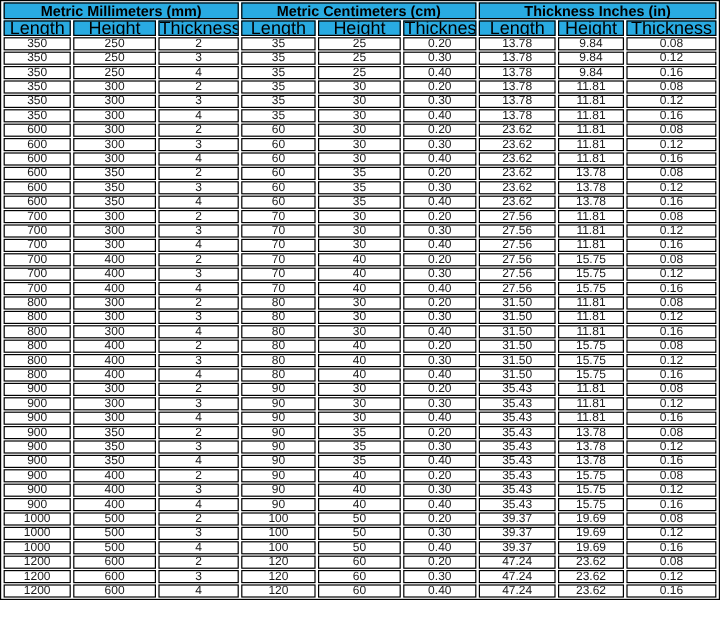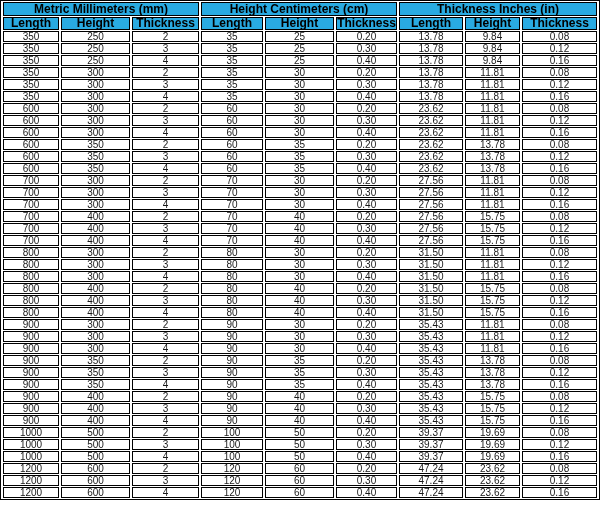--- a/index.html
+++ b/index.html
@@ -29,22 +29,22 @@
   th.group-title{
     background:var(--header-bg);
     color:#000;
     font-weight:bold;
     font-size:12px;
     line-height:12px;
   }
   th.col-header{
     background:var(--header-bg);
     color:#000;
-    font-weight:bold;
-    font-size:12px;
+    font-weight:normal;
+    font-size:15px;
     line-height:11px;
     margin-top:36px;
   }
   td{
     color:var(--text-col);
     font-size:10px;
     line-height:9px;
     background:#ffffff;
   }
 </style>
@@ -59,21 +59,21 @@
     <col style="width:62px">
       <col style="width:69px">
       <col style="width:61px">
     <col style="width:64px">
       <col style="width:55px">
       <col style="width:75px">
   </colgroup>
   <thead>
     <tr>
       <th class="group-title" colspan="3">Metric Millimeters (mm)</th>
-      <th class="group-title" colspan="3">Height Centimeters (cm)</th>
+      <th class="group-title" colspan="3">Metric Centimeters (cm)</th>
       <th class="group-title" colspan="3">Thickness Inches (in)</th>
     </tr>
     <tr>
       <th class="col-header">Length</th>
       <th class="col-header">Height</th>
       <th class="col-header">Thickness</th>
       <th class="col-header">Length</th>
       <th class="col-header">Height</th>
       <th class="col-header">Thickness</th>
       <th class="col-header">Length</th>

